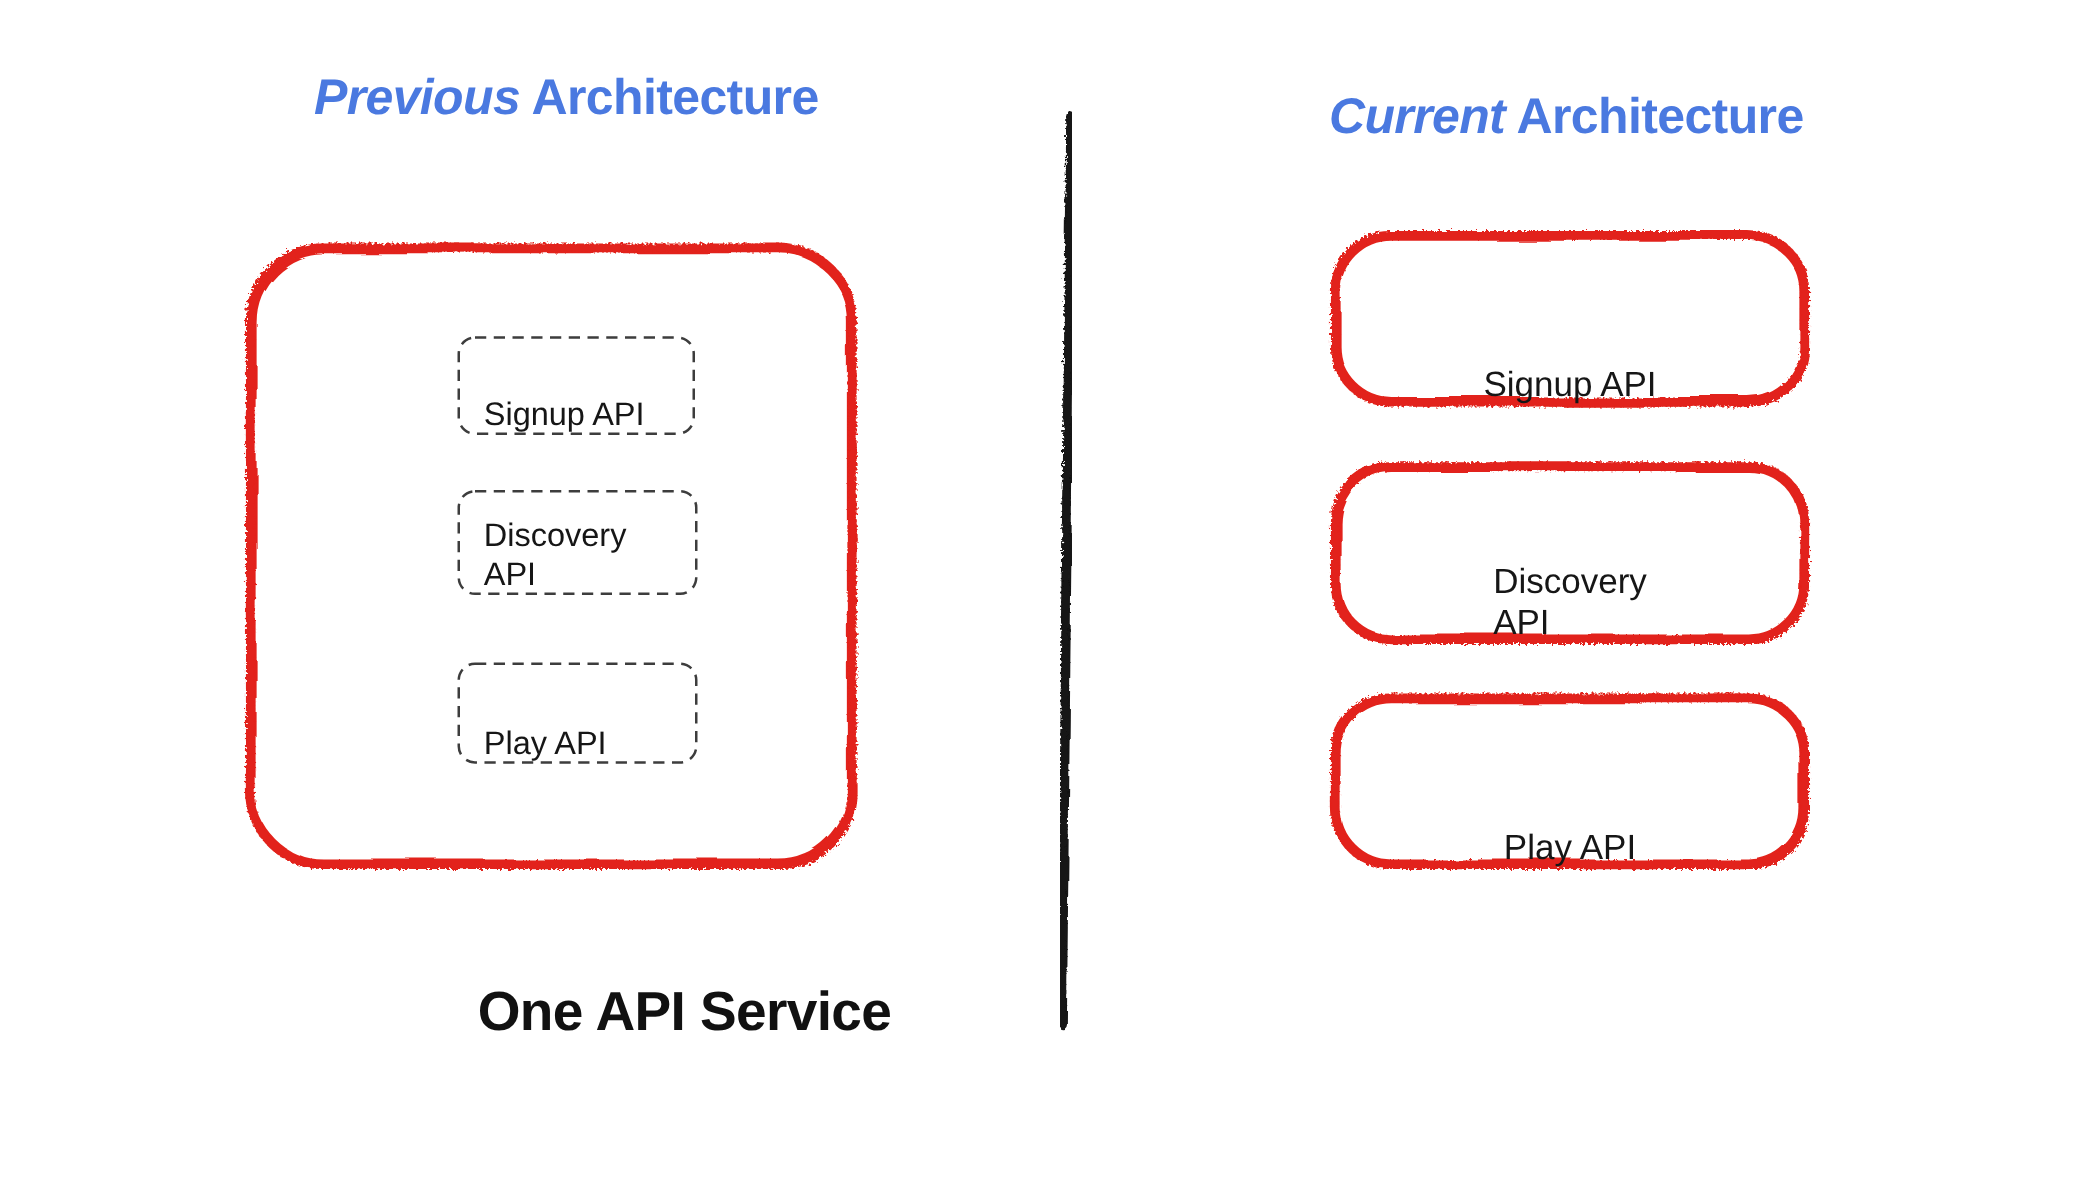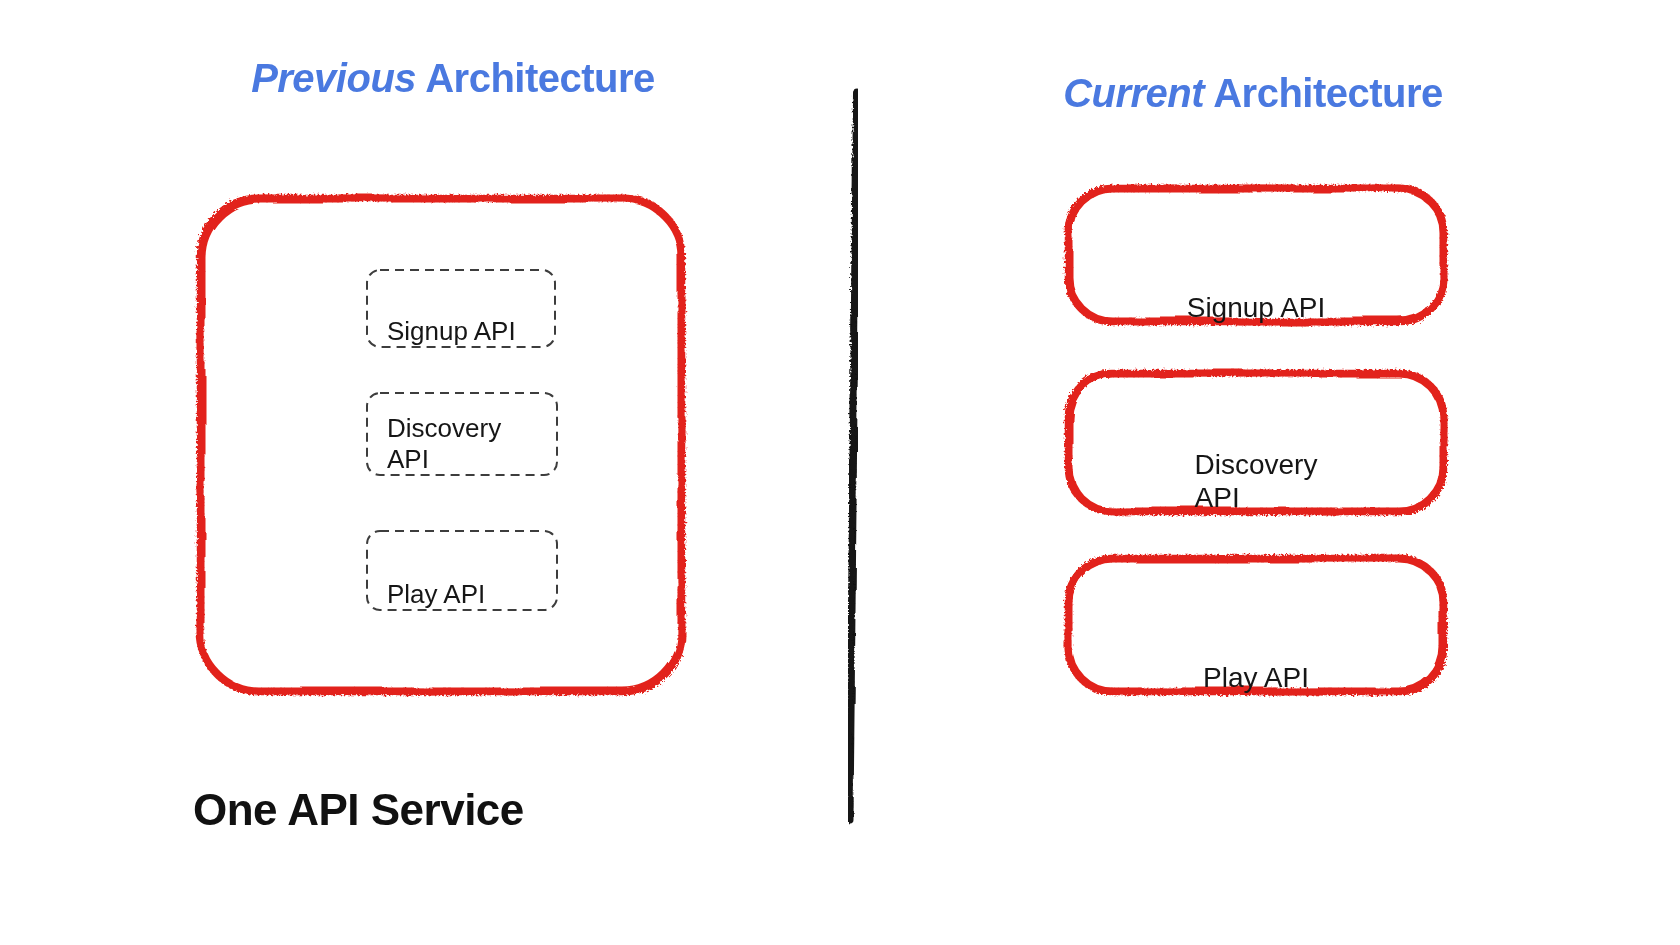--- a/index.html
+++ b/index.html
@@ -80,21 +80,21 @@
   .caption {
     position: absolute;
     font-weight: 800;
     letter-spacing: -0.5px;
     color: #111111;
   }
   .caption-left {
     left: 193px;
     top: 785px;
     width: 520px;
-    text-align: left;
+    text-align: right;
     font-size: 44px;
     white-space: nowrap;
   }
   .caption-right {
     left: 1089px;
     top: 799px;
     width: 420px;
     text-align: left;
     font-size: 44px;
     line-height: 1.2;

